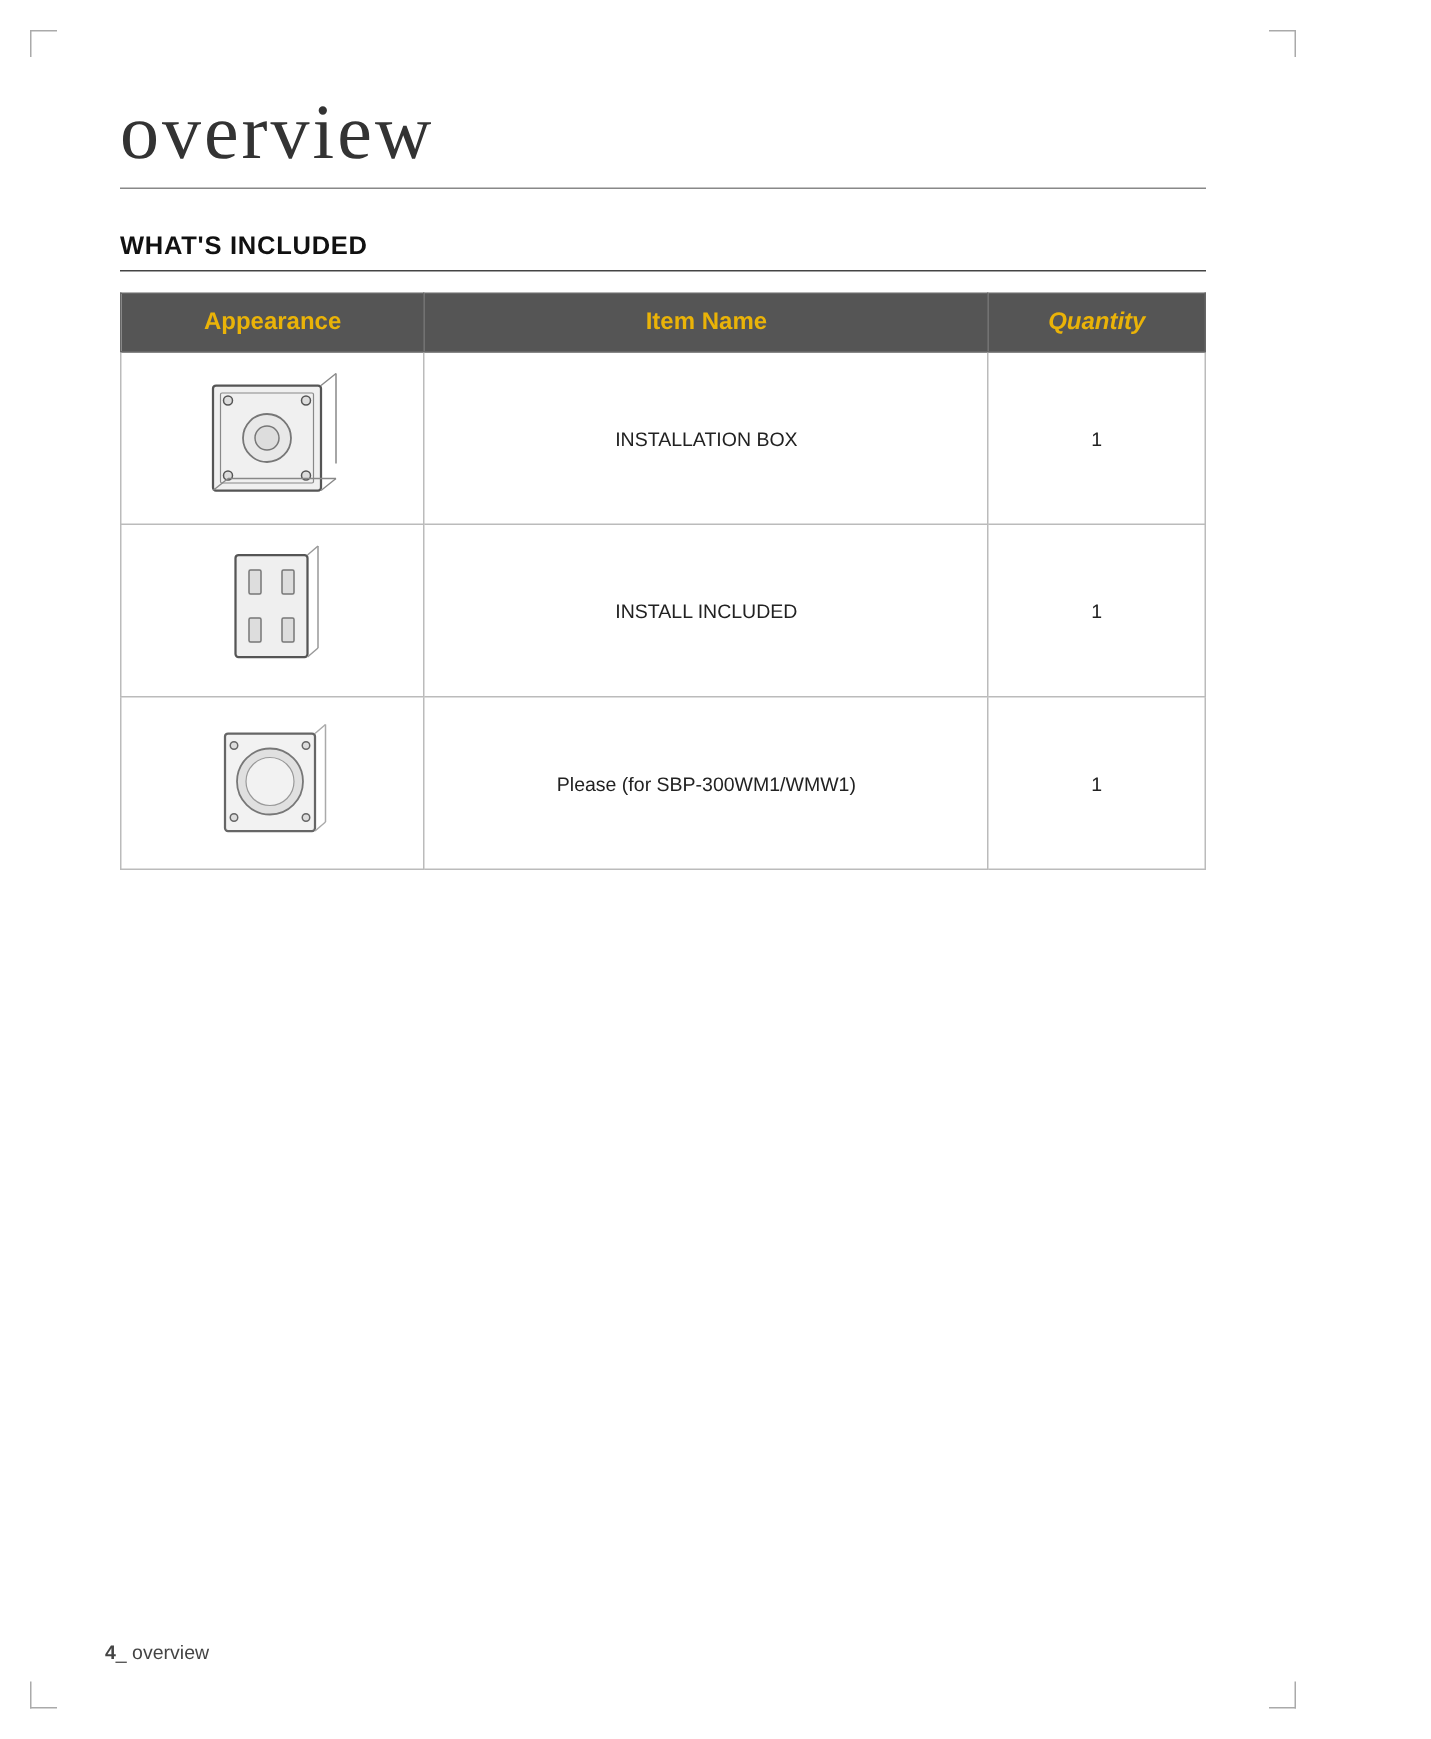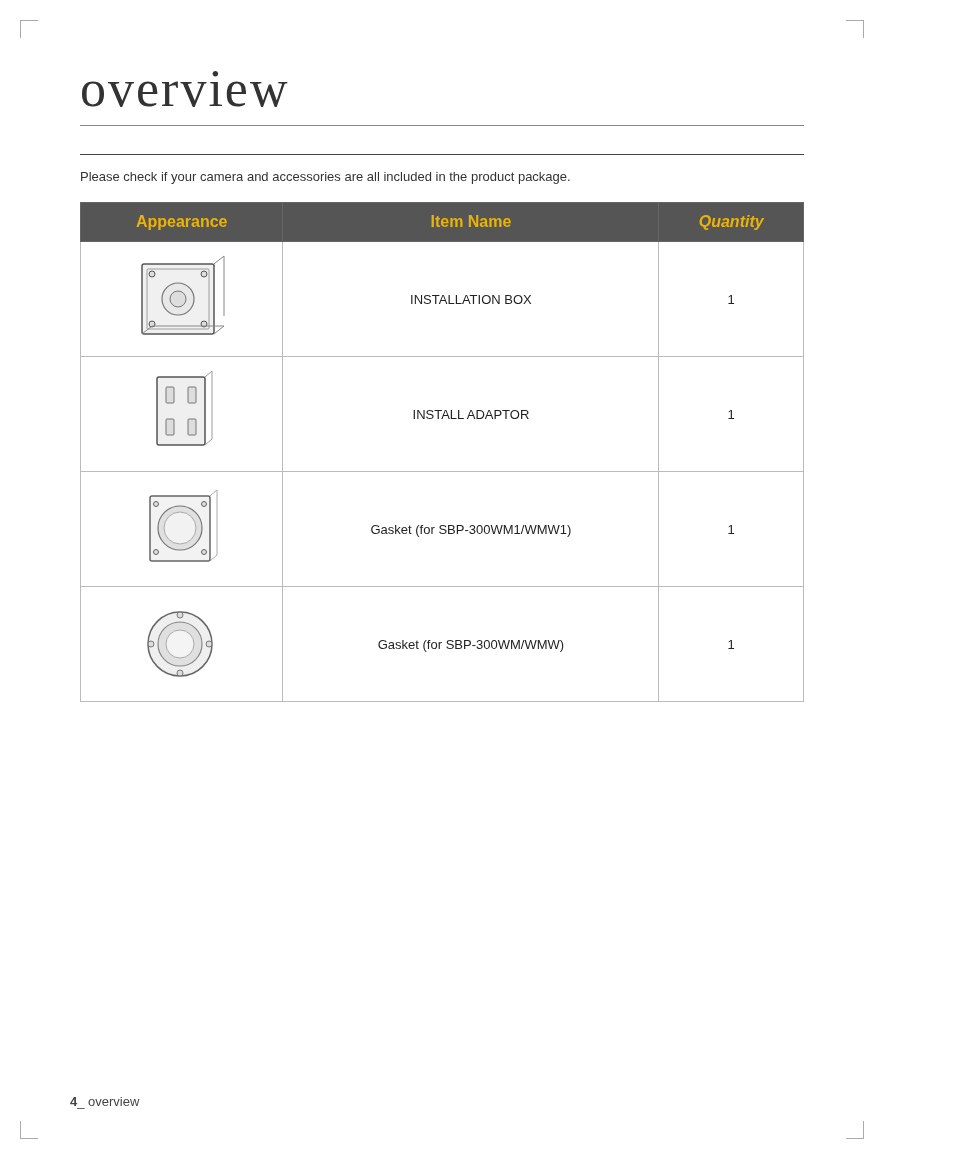--- a/index.html
+++ b/index.html
@@ -177,23 +177,23 @@
 <div class="page-container">
 
   <div class="corner-mark corner-tl"></div>
   <div class="corner-mark corner-tr"></div>
   <div class="corner-mark corner-bl"></div>
   <div class="corner-mark corner-br"></div>
 
   <h1 class="page-title">overview</h1>
   <hr class="title-underline">
 
+  <h2 class="section-heading">WHAT'S INCLUDED</h2>
   <hr class="section-underline">
 
-  <p class="intro-text">Please check if your camera and accessories are all included in the product package.</p>
 
   <table class="items-table">
     <thead>
       <tr>
         <th class="col-appearance">Appearance</th>
         <th class="col-name">Item Name</th>
         <th class="col-qty">Quantity</th>
       </tr>
     </thead>
     <tbody>
@@ -238,21 +238,21 @@
               <rect x="34" y="50" width="8" height="16" rx="1" stroke="#777" stroke-width="1" fill="#ddd"></rect>
               <rect x="56" y="50" width="8" height="16" rx="1" stroke="#777" stroke-width="1" fill="#ddd"></rect>
 
               <line x1="73" y1="8" x2="80" y2="2" stroke="#999" stroke-width="1"></line>
               <line x1="80" y1="2" x2="80" y2="62" stroke="#999" stroke-width="1"></line>
               <line x1="73" y1="76" x2="80" y2="70" stroke="#999" stroke-width="1"></line>
               <line x1="80" y1="70" x2="80" y2="62" stroke="#999" stroke-width="1"></line>
             </svg>
           </div>
         </td>
-        <td class="cell-name">INSTALL ADAPTOR</td>
+        <td class="cell-name">INSTALL INCLUDED</td>
         <td class="cell-qty">1</td>
       </tr>
 
       <tr>
         <td class="cell-appearance">
           <div class="item-image">
             <svg viewBox="0 0 100 90" fill="none" xmlns="http://www.w3.org/2000/svg">
 
               <rect x="18" y="12" width="60" height="65" rx="2" stroke="#666" stroke-width="1.5" fill="#f2f2f2"></rect>
 
@@ -263,43 +263,24 @@
               <circle cx="72" cy="20" r="2.5" stroke="#666" stroke-width="1" fill="#ddd"></circle>
               <circle cx="24" cy="68" r="2.5" stroke="#666" stroke-width="1" fill="#ddd"></circle>
               <circle cx="72" cy="68" r="2.5" stroke="#666" stroke-width="1" fill="#ddd"></circle>
 
               <line x1="78" y1="12" x2="85" y2="6" stroke="#aaa" stroke-width="1"></line>
               <line x1="85" y1="6" x2="85" y2="71" stroke="#aaa" stroke-width="1"></line>
               <line x1="78" y1="77" x2="85" y2="71" stroke="#aaa" stroke-width="1"></line>
             </svg>
           </div>
         </td>
-        <td class="cell-name">Gasket (for SBP-300WM1/WMW1)</td>
+        <td class="cell-name">Please (for SBP-300WM1/WMW1)</td>
         <td class="cell-qty">1</td>
       </tr>
 
-      <tr>
-        <td class="cell-appearance">
-          <div class="item-image">
-            <svg viewBox="0 0 100 90" fill="none" xmlns="http://www.w3.org/2000/svg">
-
-              <circle cx="48" cy="45" r="32" stroke="#666" stroke-width="1.5" fill="#efefef"></circle>
-              <circle cx="48" cy="45" r="22" stroke="#888" stroke-width="1.2" fill="#e0e0e0"></circle>
-              <circle cx="48" cy="45" r="14" stroke="#999" stroke-width="0.8" fill="#f4f4f4"></circle>
-
-              <circle cx="48" cy="16" r="3" stroke="#777" stroke-width="1" fill="#ddd"></circle>
-              <circle cx="48" cy="74" r="3" stroke="#777" stroke-width="1" fill="#ddd"></circle>
-              <circle cx="19" cy="45" r="3" stroke="#777" stroke-width="1" fill="#ddd"></circle>
-              <circle cx="77" cy="45" r="3" stroke="#777" stroke-width="1" fill="#ddd"></circle>
-            </svg>
-          </div>
-        </td>
-        <td class="cell-name">Gasket (for SBP-300WM/WMW)</td>
-        <td class="cell-qty">1</td>
-      </tr>
 
 
     </tbody>
   </table>
 
   <div class="page-footer">
     <span class="page-footer-number">4</span><span>_ overview</span>
   </div>
 
 </div>

